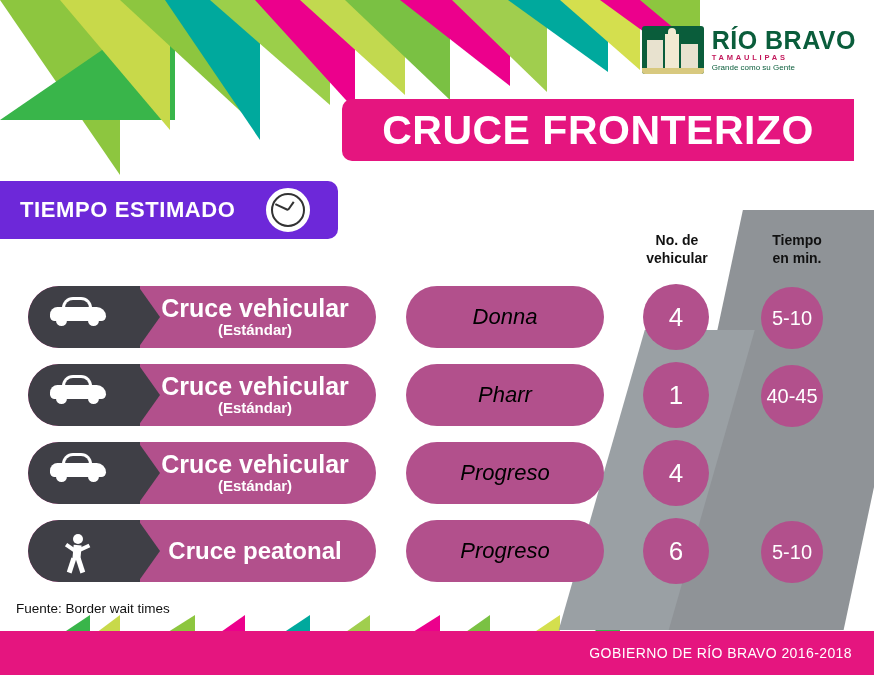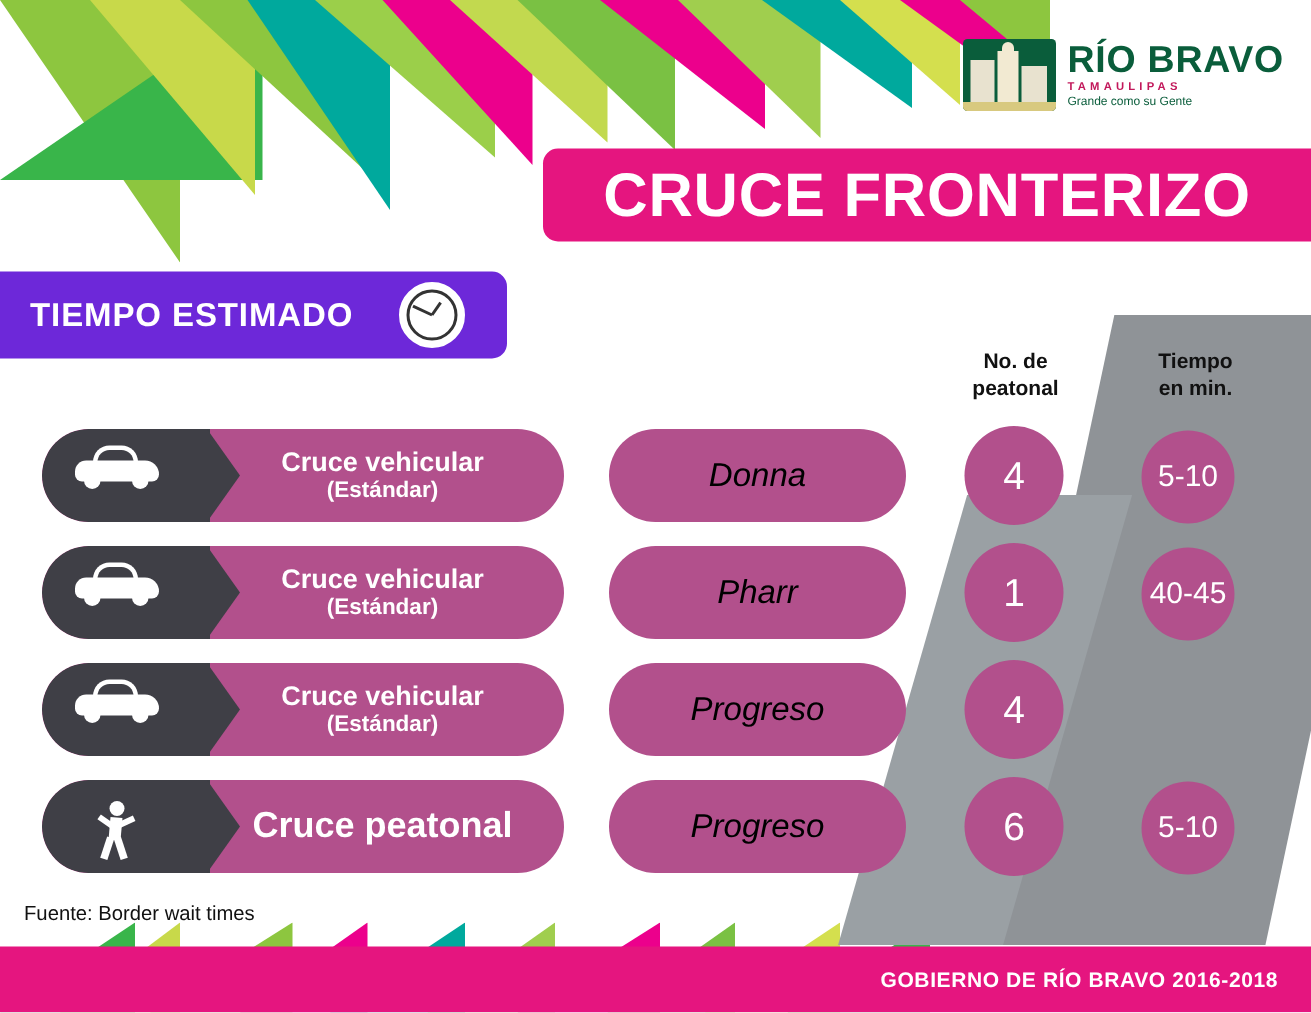--- a/index.html
+++ b/index.html
@@ -91,21 +91,21 @@
   }
   .logo-sub2 {
     font-size: 8px;
     color: #0a5d3b;
     margin-top: 3px;
   }
 
   
   .title-bar {
     position: absolute;
-    left: 362px;
+    left: 342px;
     top: 99px;
     width: 512px;
     height: 62px;
     background: #e5157f;
     border-radius: 10px 0 0 10px;
     display: flex;
     align-items: center;
     justify-content: center;
   }
   .title-bar .t {
@@ -224,21 +224,21 @@
     position: absolute;
     left: 112px; right: 6px; top: 0; bottom: 0;
     display: flex;
     flex-direction: column;
     align-items: center;
     justify-content: center;
     color: #ffffff;
     text-align: center;
   }
   .pill-type .labels .main {
-    font-size: 18px;
+    font-size: 25px;
     font-weight: bold;
     line-height: 1.05;
   }
   .pill-type .labels .sub {
     font-size: 15px;
     font-weight: bold;
     line-height: 1.1;
     margin-top: 1px;
     text-align: center;
   }
@@ -409,21 +409,21 @@
     width: 874px;
     height: 44px;
     background: #e5157f;
   }
   .footer .t {
     position: absolute;
     right: 22px;
     top: 14px;
     color: #ffffff;
     font-size: 14px;
-    font-weight: bold;
+    font-weight: normal;
     letter-spacing: 0.4px;
   }
 </style>
 </head>
 <body>
 
 <div class="poster">
 
   <div class="mosaic-top">
     <div class="tri" style="left:0;top:0;border-left:120px solid transparent;border-top:175px solid #8dc63f;"></div>
@@ -484,21 +484,21 @@
     <span class="t">TIEMPO ESTIMADO</span>
   </div>
   <div class="clock">
     <div class="face"></div>
     <div class="hand-h"></div>
     <div class="hand-m"></div>
   </div>
 
   <div class="col-head lanes">
     <div>No. de</div>
-    <div>peatonal</div>
+    <div>vehicular</div>
   </div>
   <div class="col-head time">
     <div>Tiempo</div>
     <div>en min.</div>
   </div>
 
   <div class="rows">
 
     <div class="row">
       <div class="pill-type">

